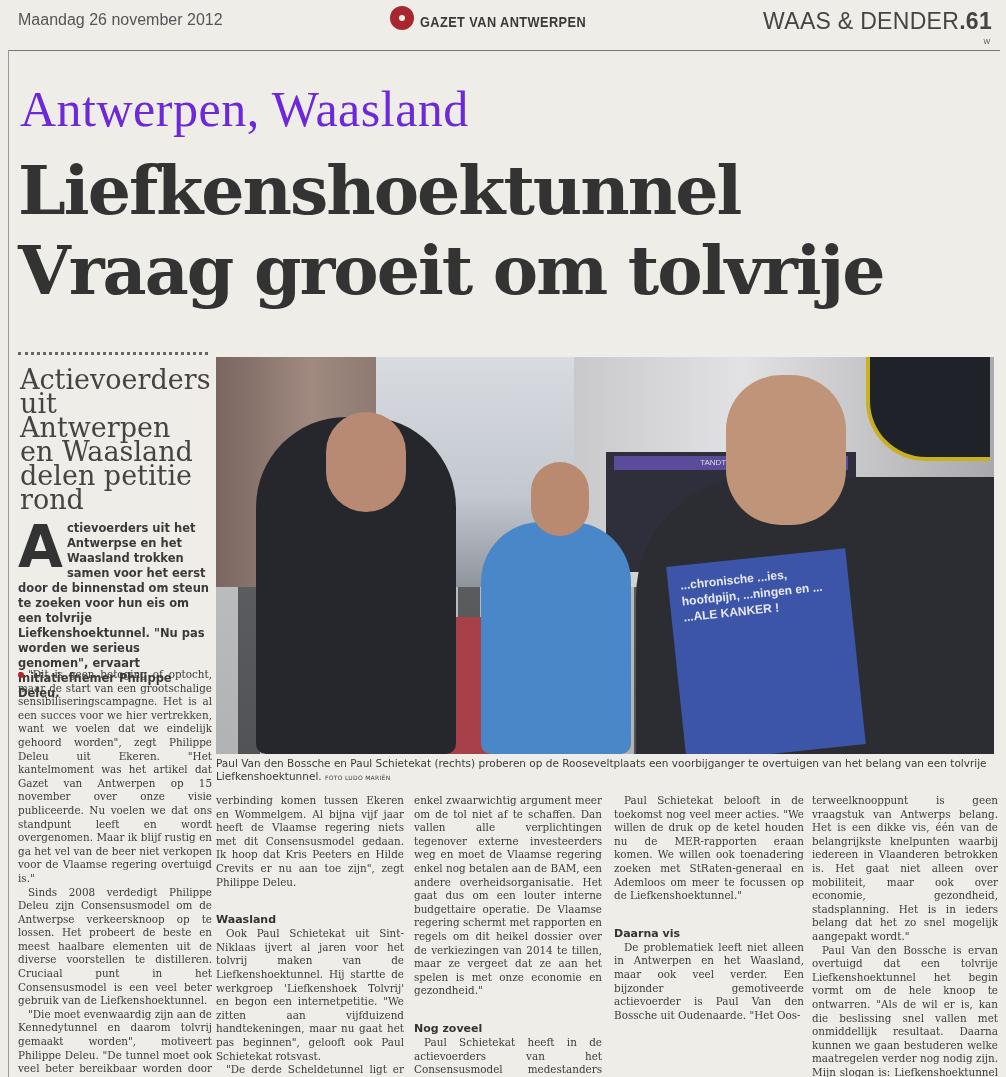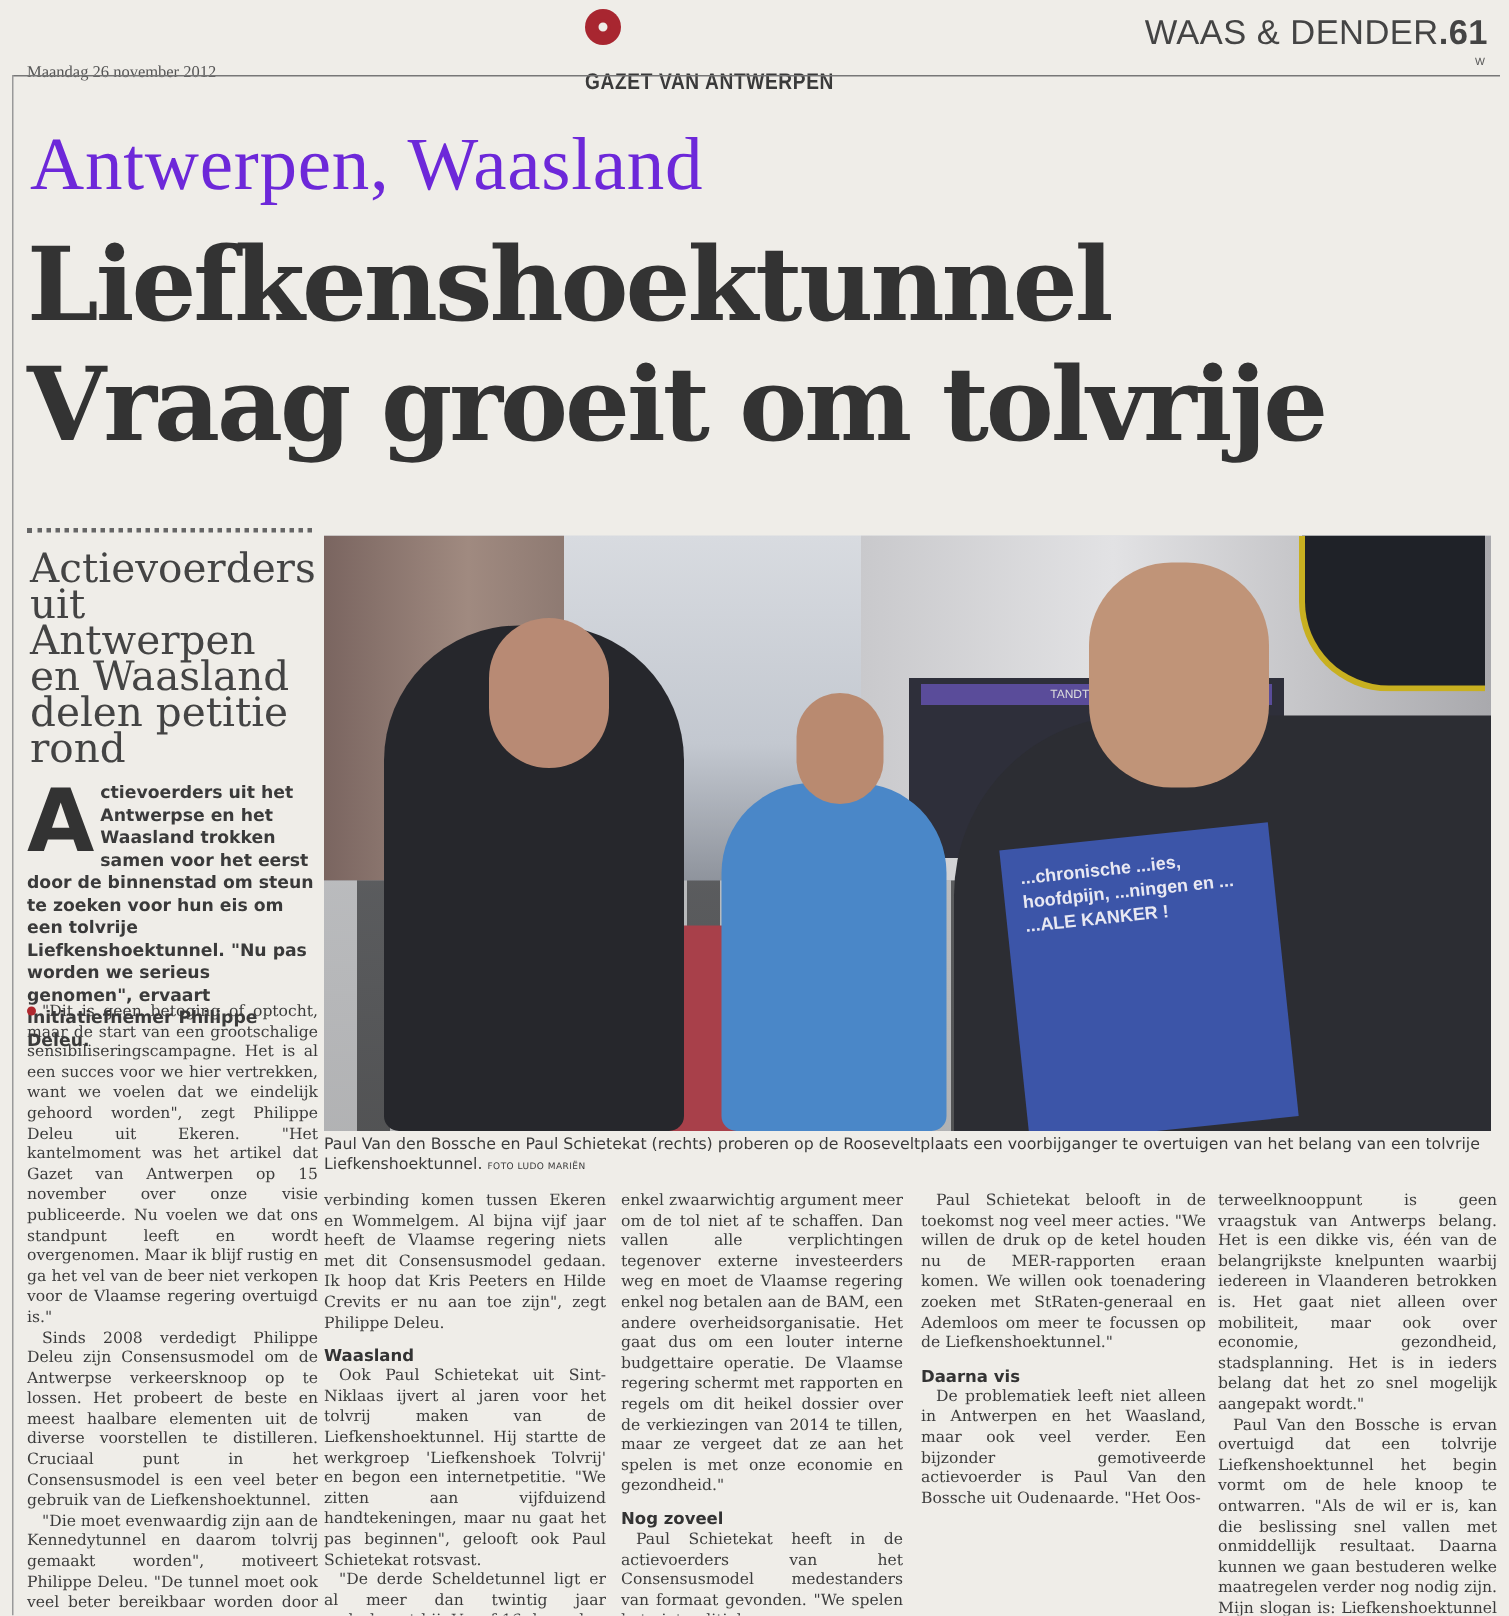--- a/index.html
+++ b/index.html
@@ -2,22 +2,22 @@
 <html><head>
 <meta charset="utf-8">
 <style>
   html, body { margin:0; padding:0; }
   body {
     width:1006px; height:1077px; overflow:hidden; position:relative;
     background:#efede8; color:#3a3a3a;
     font-family:"DejaVu Serif", serif;
   }
   .topbar { position:absolute; left:0; top:0; width:1006px; height:50px; }
-  .date { position:absolute; left:18px; top:11px; font-family:Liberation Serif, serif; font-size:11px; color:#555;margin-top:31px; }
-  .masthead { position:absolute; left:390px; top:6px; display:flex; align-items:flex-start; gap:16px;flex-direction:column; }
+  .date { position:absolute; left:18px; top:11px; font-family:Liberation Sans, sans-serif; font-size:16px; color:#555; }
+  .masthead { position:absolute; left:390px; top:6px; display:flex; align-items:flex-end; gap:6px; }
   .rose { width:24px; height:24px; border-radius:50%; background:#a82630; position:relative; }
   .rose::after { content:""; position:absolute; left:7px; top:7px; width:10px; height:10px; border-radius:50%; background:#efede8; border:2px solid #a82630; box-sizing:border-box; }
   .masthead-name { font-family:"Liberation Sans", sans-serif; font-weight:bold; font-size:15px; color:#3a3a3a; letter-spacing:0.5px; transform:scaleX(0.85); transform-origin:left; }
   .section { position:absolute; right:14px; top:8px; font-family:"Liberation Sans", sans-serif; font-size:23px; color:#444; letter-spacing:0.3px; }
   .section b { font-weight:bold; }
   .w { position:absolute; right:16px; top:38px; font-size:7px; font-family:"Liberation Sans", sans-serif; color:#555; }
   .rule { position:absolute; left:8px; right:6px; top:50px; border-top:1px solid #777; }
   .frame { position:absolute; left:8px; top:50px; width:1px; height:1027px; background:#999; }
   .kicker { position:absolute; left:20px; top:80px; font-family:"Liberation Serif", serif; font-size:50px; color:#6d28d9; letter-spacing:0.5px; }
   .headline { position:absolute; left:18px; top:150px; width:980px; font-family:"DejaVu Serif", serif; font-weight:bold; font-size:68px; line-height:80px; color:#333; letter-spacing:-2px; }
@@ -39,21 +39,21 @@
   .head2 { position:absolute; left:315px; top:105px; width:58px; height:74px; background:#b98a70; border-radius:30px; }
   .person3 { position:absolute; left:420px; top:120px; width:358px; height:277px; background:#2c2d33; border-radius:120px 0 0 0; }
   .head3 { position:absolute; left:510px; top:18px; width:120px; height:150px; background:#c09478; border-radius:55px; }
   .bib { position:absolute; left:460px; top:200px; width:180px; height:197px; background:#3c55a8; transform:rotate(-6deg); color:#e8e8f2; font-family:"Liberation Sans", sans-serif; font-weight:bold; font-size:12px; padding:12px; box-sizing:border-box; line-height:16px; }
   .light { position:absolute; right:4px; top:0; width:120px; height:100px; background:#1f2228; border-radius:0 0 0 60px; border:4px solid #c8b020; border-top:none; border-right:none; }
   .caption { position:absolute; left:216px; top:757px; width:780px; font-family:"DejaVu Sans", sans-serif; font-size:10.5px; line-height:13px; color:#3a3a3a; height:25px; overflow:hidden; }
   .caption .credit { font-size:6px; letter-spacing:0.3px; }
   .col { position:absolute; font-family:"DejaVu Serif", serif; font-size:10.4px; line-height:13.6px; color:#3b3b3b; text-align:justify; }
   .col p { margin:0; text-indent:10px; }
   .col p.noind { text-indent:0; }
-  .col h4 { margin:8px 0 0 0; font-family:"DejaVu Sans", sans-serif; font-weight:bold; font-size:11px; line-height:14px; color:#333; }
+  .col h4 { margin:24px 0 0 0; font-family:"DejaVu Sans", sans-serif; font-weight:bold; font-size:11px; line-height:14px; color:#333; }
   .bullet { display:inline-block; width:6px; height:6px; border-radius:50%; background:#b0282e; margin-right:4px; vertical-align:middle; }
 </style>
 </head>
 <body>
 
 <div class="topbar">
   <span class="date">Maandag 26 november 2012</span>
   <div class="masthead">
     <span class="rose"></span>
     <span class="masthead-name">GAZET VAN ANTWERPEN</span>

